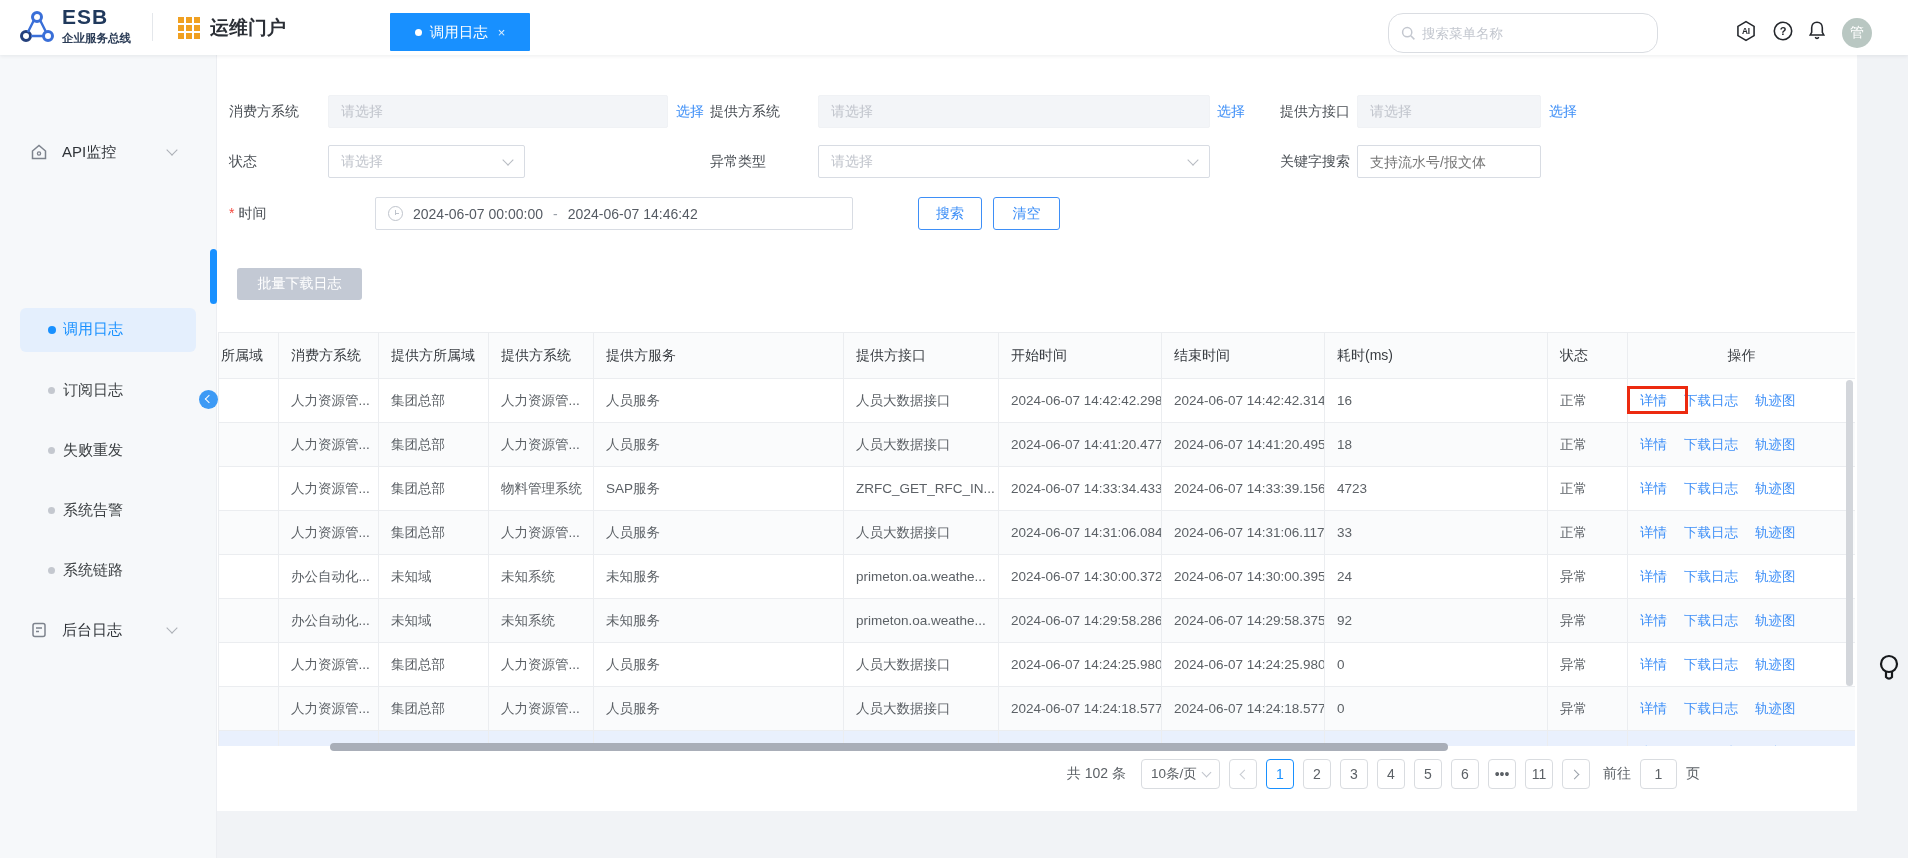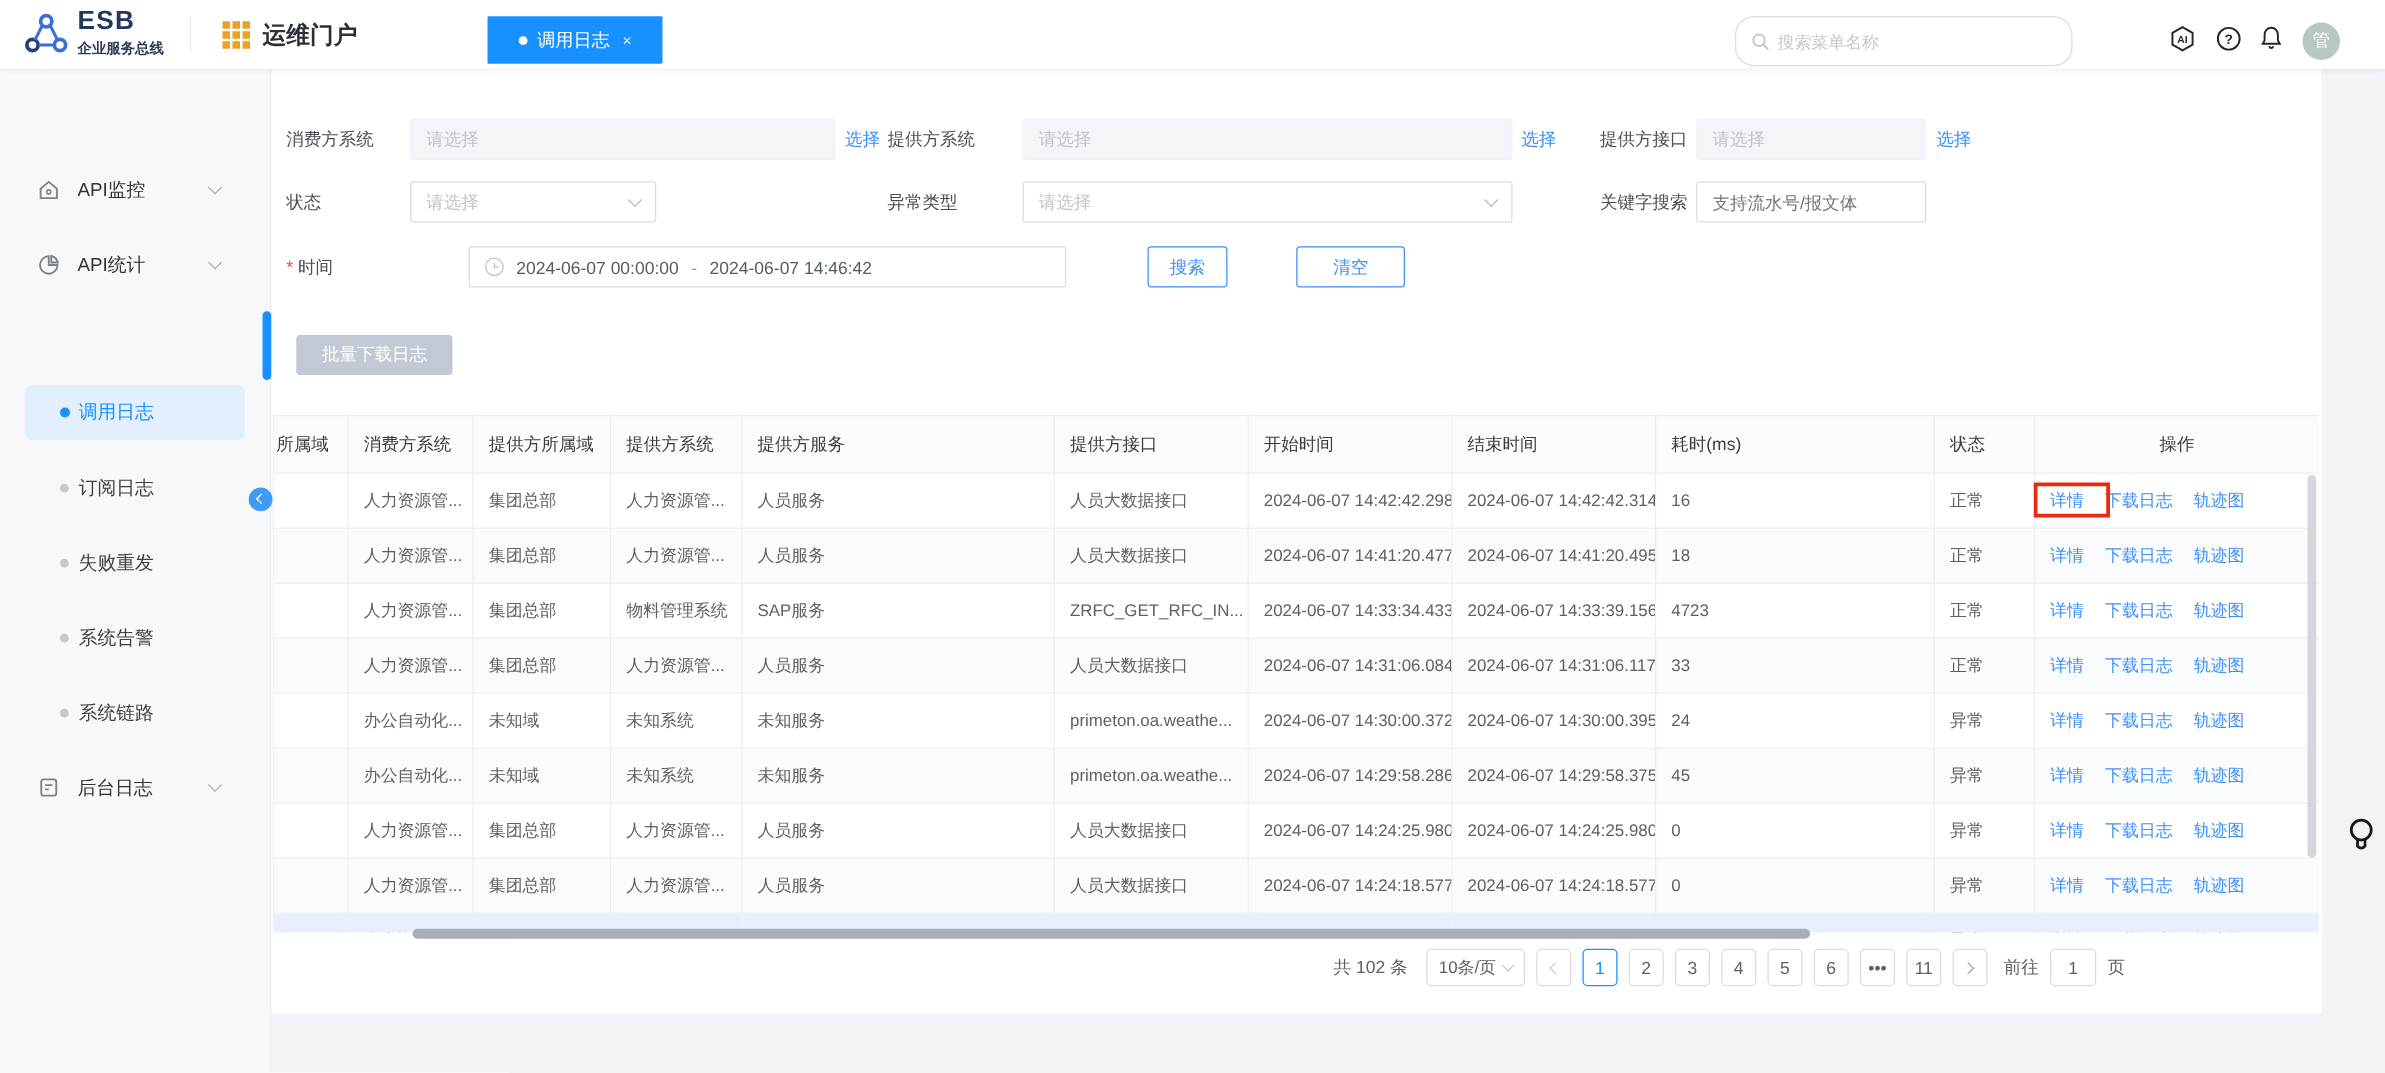--- a/index.html
+++ b/index.html
@@ -162,28 +162,20 @@
 
   <div class="sidebar">
     <div class="nav-item" style="top:80px">
       <svg class="nico" viewBox="0 0 18 18">
         <path d="M2.5 8 L9 2.5 L15.5 8 V15.5 H2.5 Z" fill="none" stroke="currentColor" stroke-width="1.5"></path>
         <circle cx="9" cy="10.5" r="1.6" fill="none" stroke="currentColor" stroke-width="1.3"></circle>
       </svg>
       <span class="nlabel">API监控</span>
       <i class="chev down"></i>
     </div>
-    <div class="nav-item" style="top:140px">
-      <svg class="nico" viewBox="0 0 18 18">
-        <path d="M9 2 A7 7 0 1 0 16 9 L9 9 Z" fill="none" stroke="currentColor" stroke-width="1.5"></path>
-        <path d="M11 1.8 A7 7 0 0 1 16.2 7 L11 7 Z" fill="none" stroke="currentColor" stroke-width="1.5"></path>
-      </svg>
-      <span class="nlabel">API统计</span>
-      <i class="chev down"></i>
-    </div>
 
     <div class="active-pill">
       <span class="sdot"></span>
       <span class="slabel">调用日志</span>
     </div>
     <div class="sub-item" style="top:318px">
       <span class="sdot"></span>
       <span class="slabel">订阅日志</span>
     </div>
     <div class="sub-item" style="top:378px">
@@ -253,21 +245,21 @@
     <div class="flabel" style="left:12px;top:142px">
       <span class="req">*</span><span>时间</span>
     </div>
     <div class="fld white date-range" style="left:111px;top:142px;width:478px;color:#555b63">
       <span class="clock"></span>
       <span>2024-06-07 00:00:00</span>
       <span style="color:#9aa0a8">-</span>
       <span>2024-06-07 14:46:42</span>
     </div>
     <button class="btn" style="left:701px;width:64px">搜索</button>
-    <button class="btn" style="left:820px;width:87px">清空</button>
+    <button class="btn" style="left:776px;width:67px">清空</button>
 
     <button class="batch-btn">批量下载日志</button>
 
     <div class="tablewrap">
       <table>
         <colgroup>
           <col style="width:60px">
             <col style="width:100px">
             <col style="width:110px">
             <col style="width:105px">
@@ -392,21 +384,21 @@
             </tr>
             <tr class="alt">
               <td></td>
               <td>办公自动化...</td>
               <td>未知域</td>
               <td>未知系统</td>
               <td>未知服务</td>
               <td>primeton.oa.weathe...</td>
               <td>2024-06-07 14:29:58.286</td>
               <td>2024-06-07 14:29:58.375</td>
-              <td>45</td>
+              <td>92</td>
               <td>异常</td>
               <td>
                 <div class="ops">
                   <a>详情</a>
                   <a>下载日志</a>
                   <a>轨迹图</a>
                 </div>
               </td>
             </tr>
             <tr>

